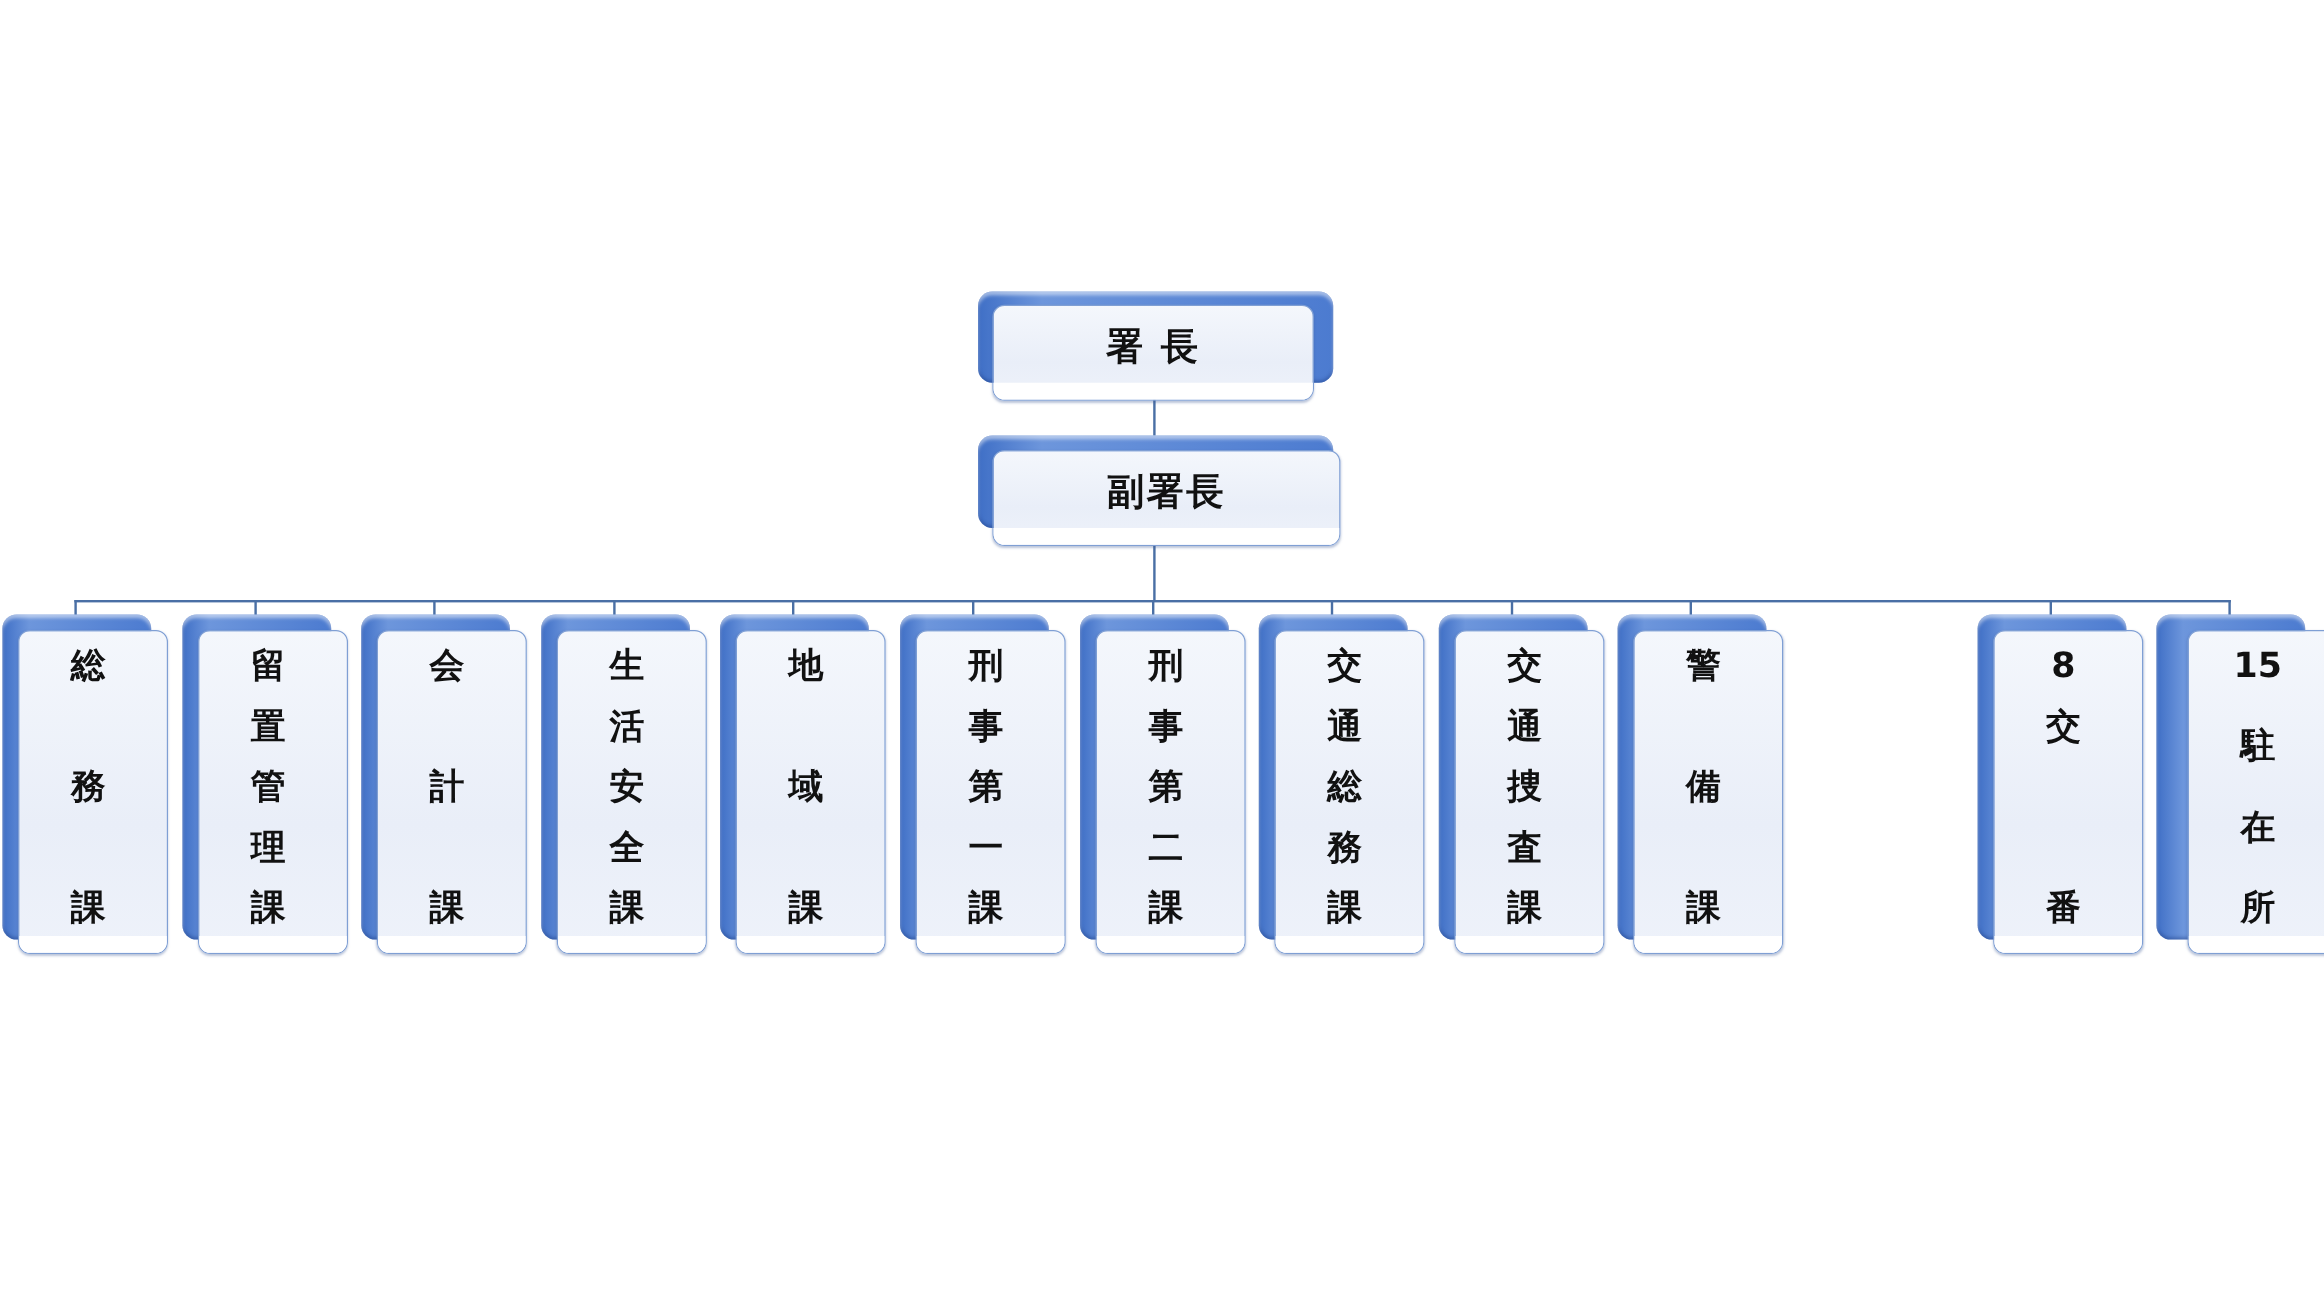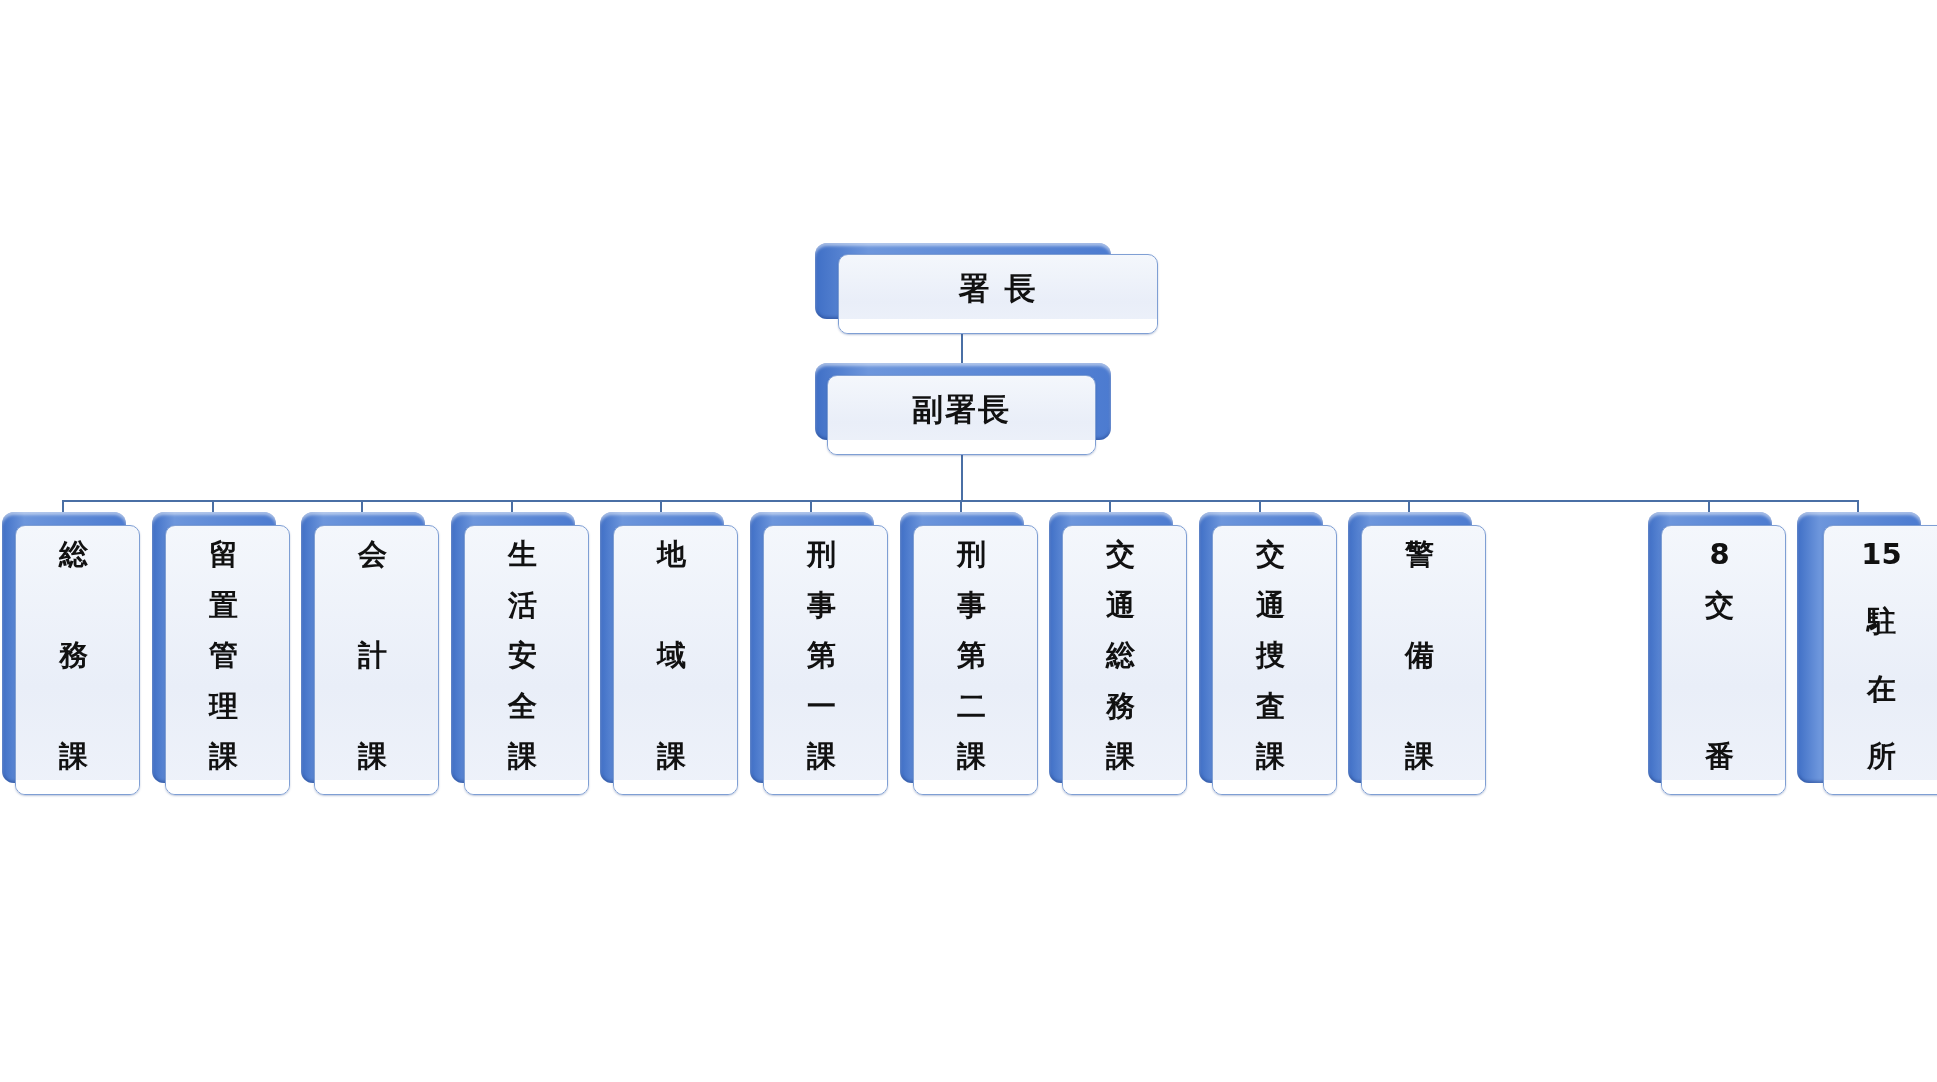--- a/index.html
+++ b/index.html
@@ -40,28 +40,28 @@
     <div class="line" style="left: 960px; top: 500px; width: 2px; height: 13px;"></div>
     <div class="line" style="left: 1109px; top: 500px; width: 2px; height: 13px;"></div>
     <div class="line" style="left: 1259px; top: 500px; width: 2px; height: 13px;"></div>
     <div class="line" style="left: 1408px; top: 500px; width: 2px; height: 13px;"></div>
     <div class="line" style="left: 1708px; top: 500px; width: 2px; height: 13px;"></div>
     <div class="line" style="left: 1857px; top: 500px; width: 2px; height: 13px;"></div>
   </div>
 
 <div class="node" style="left:815px;top:243px;width:312px;height:91px;">
   <div class="back" style="left:0;top:0;width:296px;height:76px;"></div>
-  <div class="front" style="left:12px;top:11px;width:320px;height:80px;margin-left:11px;">
+  <div class="front" style="left:12px;top:11px;width:268px;height:80px;">
     <div class="top-text">署 長</div>
   </div>
 </div>
 
 <div class="node" style="left:815px;top:363px;width:312px;height:92px;">
   <div class="back" style="left:0;top:0;width:296px;height:77px;"></div>
-  <div class="front" style="left:12px;top:12px;width:269px;height:80px;">
+  <div class="front" style="left:12px;top:12px;width:290px;height:80px;">
     <div class="top-text">副署長</div>
   </div>
 </div>
 
 <div id="units">
     <div class="node" style="left: 2px; top: 512px; width: 138px; height: 284px;">
       <div class="back" style="left:0;top:0;width:124px;height:271px;"></div>
       <div class="front" style="left:13px;top:13px;width:125px;height:270px;">
         <div class="vtext">
           <span>総</span>

